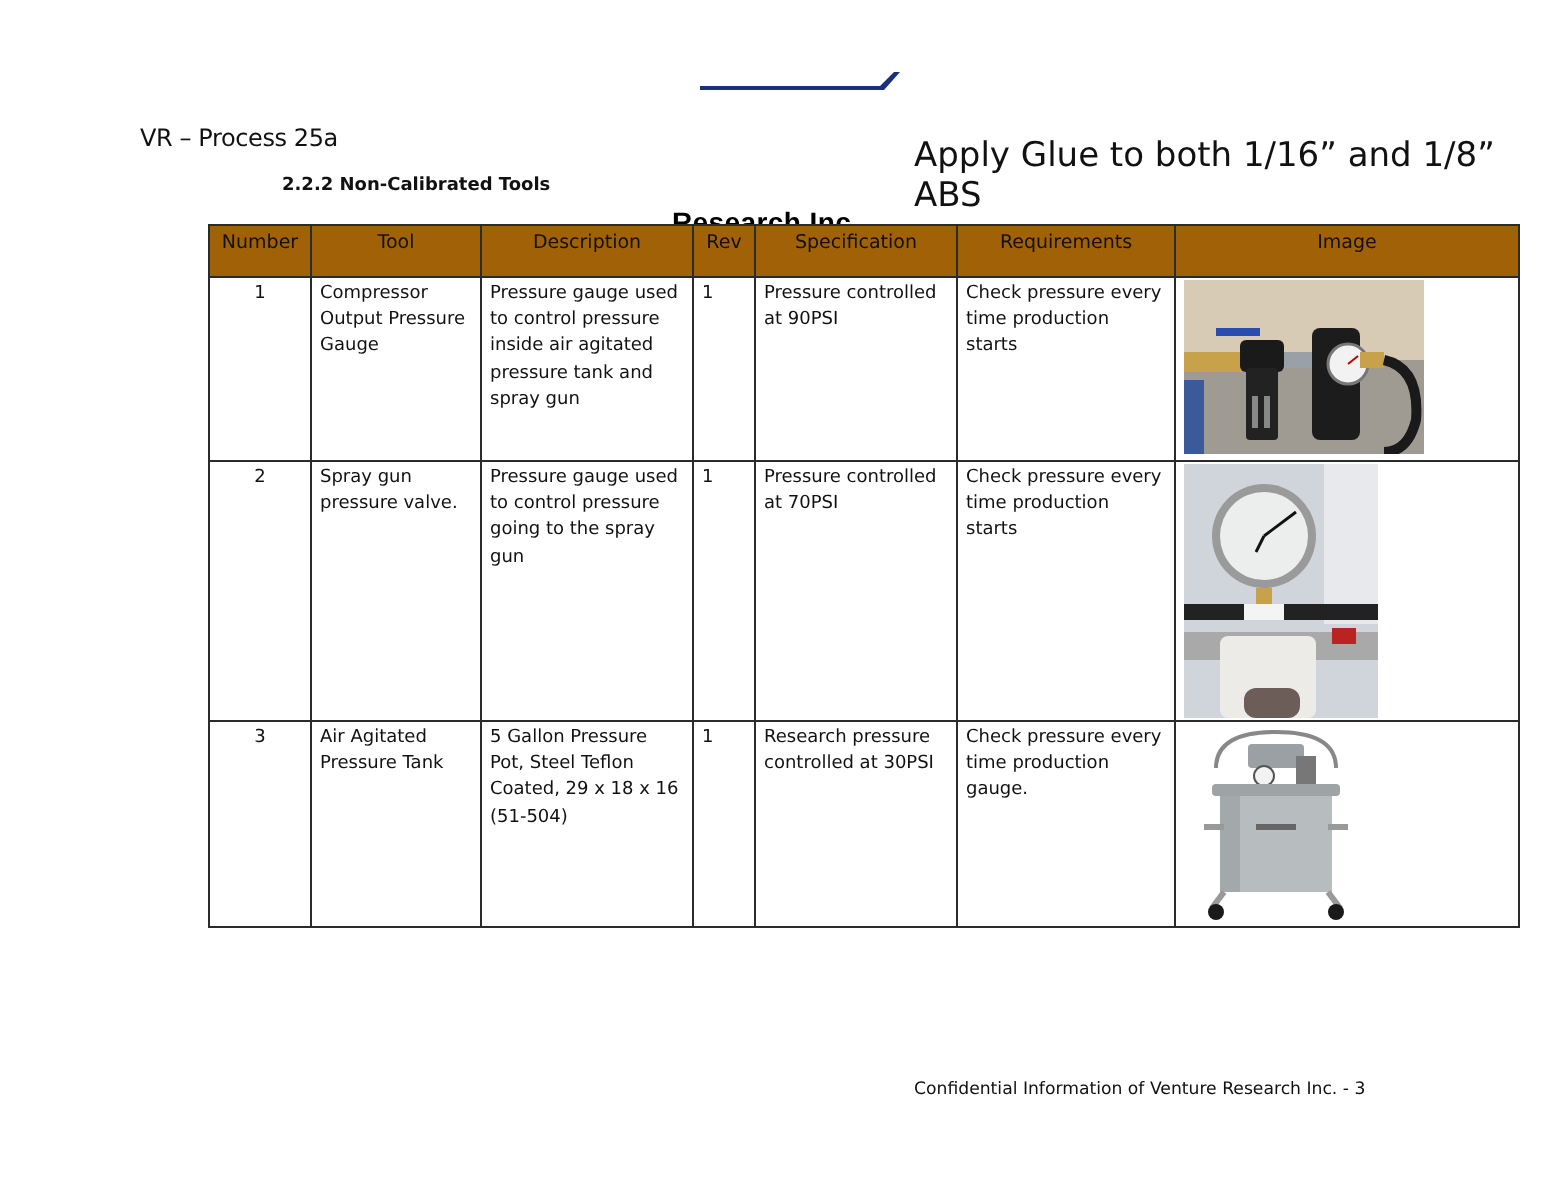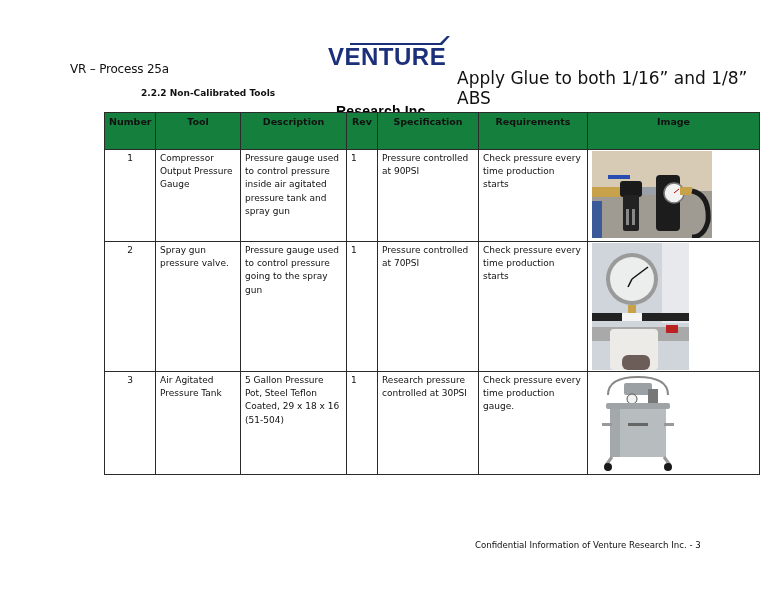--- a/index.html
+++ b/index.html
@@ -36,48 +36,47 @@
 
     table.tools {
       position: absolute; left: 104px; top: 112px; width: 655px;
       border-collapse: collapse; table-layout: fixed;
       font-family: "DejaVu Sans", sans-serif; font-size: 9px; color: #111;
     }
     table.tools th, table.tools td {
       border: 1.5px solid #2b2b2b; vertical-align: top; padding: 2px 4px; line-height: 13.2px;
     }
     table.tools th {
-      background: #15803d; font-weight: bold; text-align: center; height: 37px; font-size: 9.5px;
+      background: #a16207; font-weight: normal; text-align: center; height: 26px; font-size: 9.5px;
     }
     table.tools td.num { text-align: center; }
     table.tools td.img { padding: 1px 4px; }
     tr.r1 td { height: 92px; }
     tr.r2 td { height: 130px; }
     tr.r3 td { height: 102px; }
 
     .photo { display: block; position: relative; overflow: hidden; }
     .photo-1 { width: 120px; height: 87px; background: linear-gradient(180deg, #d9cdb8 0%, #c9bda6 40%, #a8a39a 70%, #8f8a80 100%); }
     .photo-2 { width: 97px; height: 127px; background: linear-gradient(180deg, #d8dde2 0%, #c7ccd2 45%, #b0a79a 70%, #8e8a84 100%); }
     .photo-3 { width: 80px; height: 100px; margin-left: 6px; background: #ffffff; }
 
     .footer {
-      position: absolute; left: 475px; top: 540px;
+      position: absolute; left: 457px; top: 540px;
       font-family: "DejaVu Sans", sans-serif; font-size: 8.6px; color: #111;
     }
   </style>
 </head>
 <body>
 
 <div class="doc-title">VR – Process 25a</div>
 
 <div class="logo">
   <svg class="logo-swoosh" viewBox="0 0 100 10" preserveAspectRatio="none">
     <path d="M0 9 L92 9 L100 0 L97 0 L90 7 L0 7 Z" fill="#1c2f7a"></path>
   </svg>
-  <div class="logo-venture" style="top:8px;">VENTURE</div>
   <div class="logo-research">Research Inc.</div>
 </div>
 
 <div class="subtitle-right">Apply Glue to both 1/16” and 1/8” ABS</div>
 <div class="section-title">2.2.2 Non-Calibrated Tools</div>
 
 <table class="tools">
   <colgroup>
     <col style="width:51px">
       <col style="width:85px">

